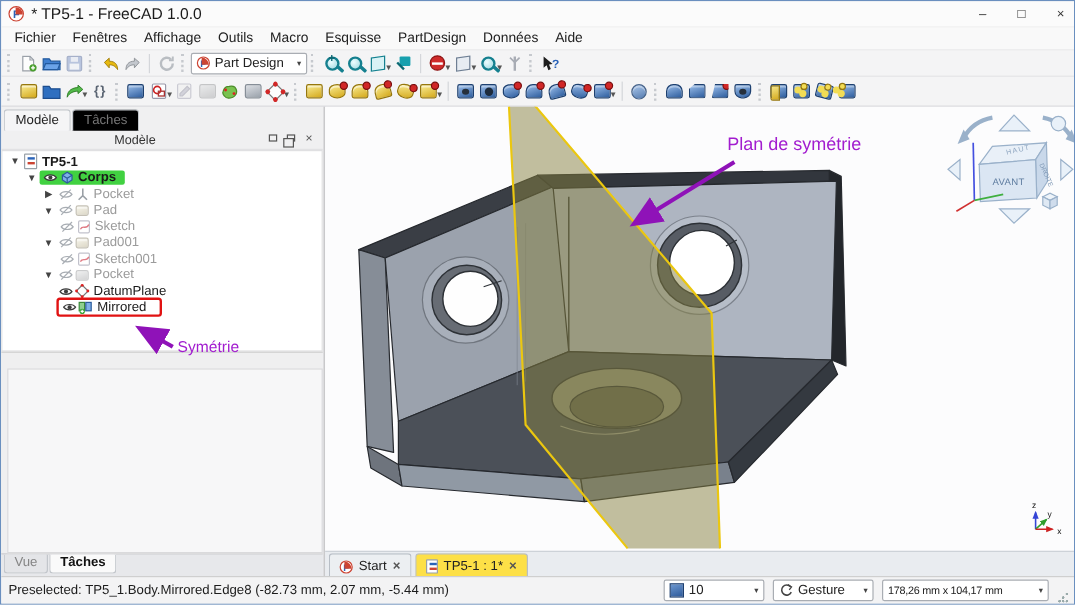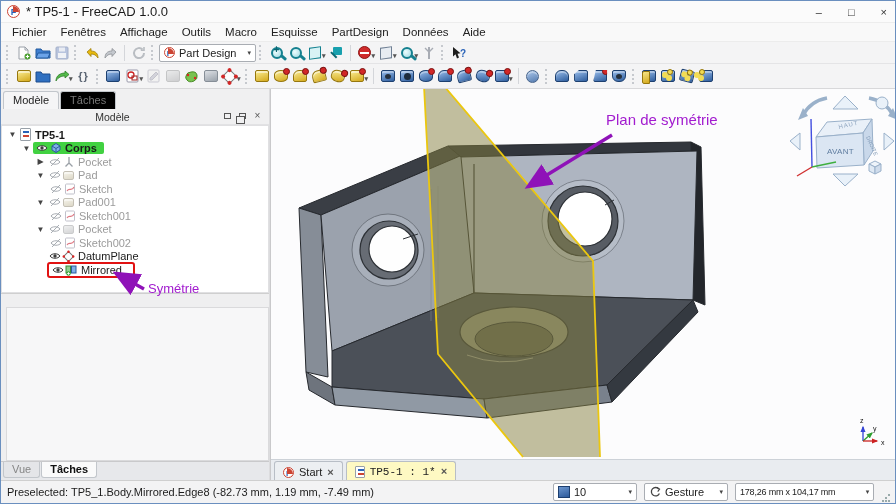--- a/index.html
+++ b/index.html
@@ -97,21 +97,21 @@
   .btab { font-size:11px; padding:1px 8px 2px; border:1px solid #c2c6cb; border-top:none; border-radius:0 0 3px 3px; background:#e4e5e8; color:#858585; }
   .btab.active { background:#fafafa; color:#111; font-weight:bold; }
 
   .panel-overlay { position:absolute; inset:0; pointer-events:none; z-index:6; }
   .sym-label { position:absolute; left:147px; top:192px; font-size:13px; color:#a21ccf; z-index:7; }
 
   
   .view3d { height:370px; background:#fcfcfd; flex:none; }
   .mditabs { height:23px; background:#e9ecf0; border-top:1px solid #cdd2d8; display:flex; align-items:flex-end; padding-left:3px; gap:3px; flex:none; }
   .mtab { display:flex; align-items:center; gap:5px; padding:0 8px; border:1px solid #b8bec6; border-bottom:none; border-radius:3px 3px 0 0; background:#eceff2; height:21px; font-size:11px; color:#222; }
-  .mtab.active { background:#fef9c3;font-family:Liberation Mono, monospace; }
+  .mtab.active { background:#fde047; }
   .mtab .x { font-size:11px; color:#555; font-weight:bold; }
 
   
   .statusbar { height:23px; background:#f3f3f4; border-top:1px solid #cfcfcf; display:flex; align-items:center; padding:0 4px 0 6px; gap:7px; flex:none; }
   .statusbar .msg { flex:1; font-size:11px; color:#1c1c1c; white-space:nowrap; overflow:hidden; }
   .blueSq { width:12px; height:12px; background:linear-gradient(160deg,#6d97cf,#2d5a9b); border:1px solid #1d3f70; flex:none; }
   .dim { font-size:9px; letter-spacing:-0.2px;text-align:right; }
   .gripdots { width:10px; height:10px; align-self:flex-end; background:
       radial-gradient(circle at 8px 2px, #9aa 1px, transparent 1.2px),
       radial-gradient(circle at 8px 8px, #9aa 1px, transparent 1.2px),
@@ -492,35 +492,20 @@
                 <path d="M1,5C3,2 9,2 11,5C9,8 3,8 1,5Z" fill="none" stroke="#a8adb3"></path>
                 <path d="M2,9L10,1" stroke="#a8adb3"></path>
               </svg>
             </span>
           <span class="tico">
               <span class="i gb dis" style="width:11px;height:9px"></span>
             </span>
           <span class="tlabel">Pocket</span>
         </div>
 
-        <div class="trow lvl3 gray">
-          <span class="slot">
-              <svg width="12" height="10" viewBox="0 0 12 10">
-                <path d="M1,5C3,2 9,2 11,5C9,8 3,8 1,5Z" fill="none" stroke="#a8adb3"></path>
-                <path d="M2,9L10,1" stroke="#a8adb3"></path>
-              </svg>
-            </span>
-          <span class="tico">
-              <svg width="12" height="12" viewBox="0 0 12 12" opacity=".6">
-                <rect x="1.5" y="1" width="9" height="10" rx="1" fill="#fff" stroke="#99a"></rect>
-                <path d="M3,8C5,4 8,9 10,4" fill="none" stroke="#c23" stroke-width="1.1"></path>
-              </svg>
-            </span>
-          <span class="tlabel">Sketch002</span>
-        </div>
 
         <div class="trow lvl2">
           <span class="arr"></span>
           <span class="slot">
               <svg width="12" height="10" viewBox="0 0 12 10">
                 <path d="M1,5C3,2 9,2 11,5C9,8 3,8 1,5Z" fill="#fcfcfc" stroke="#3c3c3c"></path>
                 <circle cx="6" cy="5" r="1.7" fill="#3c3c3c"></circle>
               </svg>
             </span>
           <span class="tico">
@@ -686,21 +671,21 @@
         <div class="mtab active">
           <span class="docic" style="width:10px;height:12px"></span>
           <span>TP5-1 : 1*</span>
           <span class="x">×</span>
         </div>
       </div>
     </div>
   </div>
 
   <div class="statusbar">
-    <span class="msg">Preselected: TP5_1.Body.Mirrored.Edge8 (-82.73 mm, 1.19 mm, -7.49 mm)</span>
+    <span class="msg">Preselected: TP5_1.Body.Mirrored.Edge8 (-82.73 mm, 2.07 mm, -5.44 mm)</span>
     <span class="combo" style="width:84px">
       <span class="blueSq"></span>
       <span>10</span>
       <span class="carr">▾</span>
     </span>
     <span class="combo" style="width:84px">
       <svg width="12" height="12" viewBox="0 0 12 12">
           <path d="M9.8,3 A4.2,4.2 0 1 0 10.4,7.5" fill="none" stroke="#444" stroke-width="1.3"></path>
           <path d="M7.6,1.2 L10.6,3.1 L8.7,5.6" fill="none" stroke="#444" stroke-width="1.1"></path>
         </svg>

